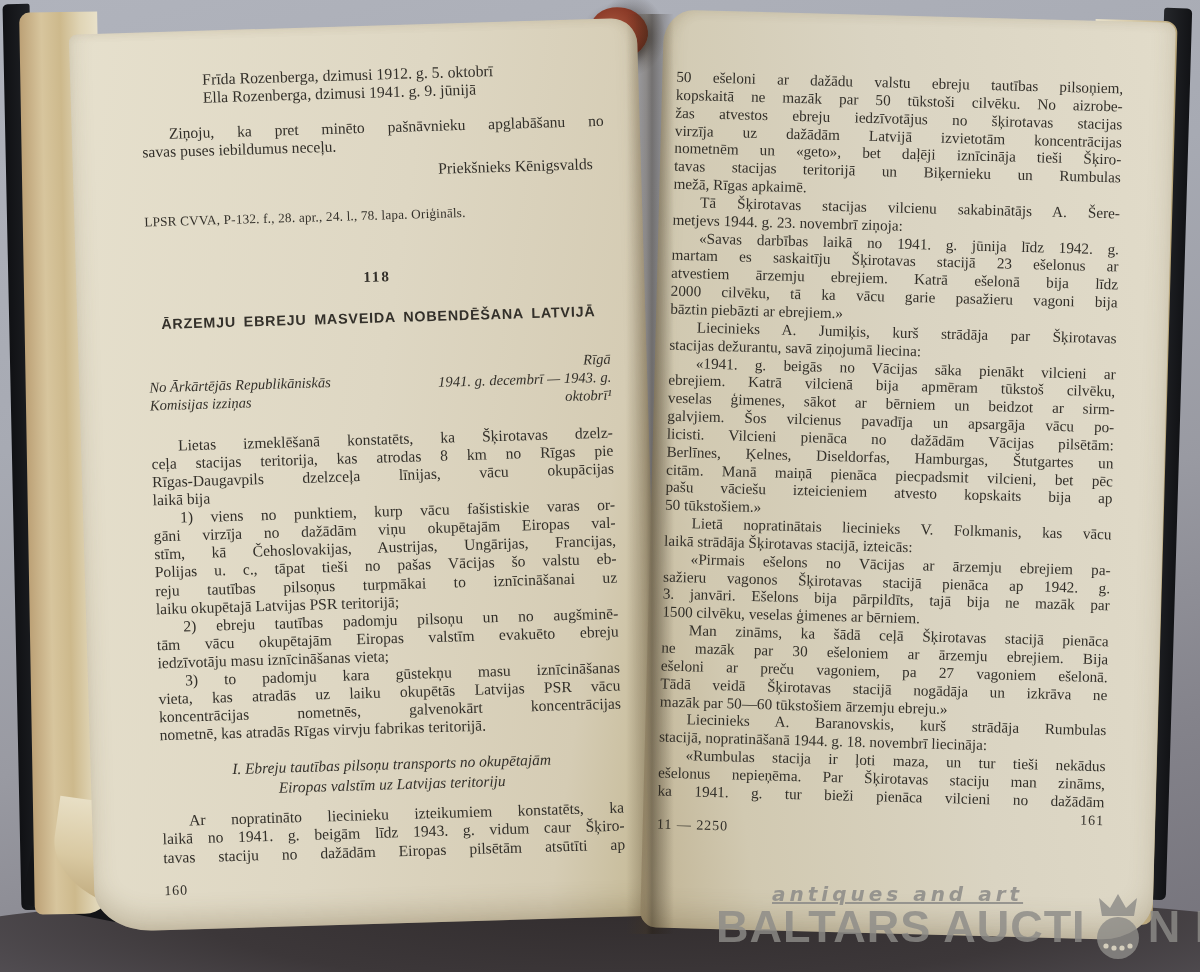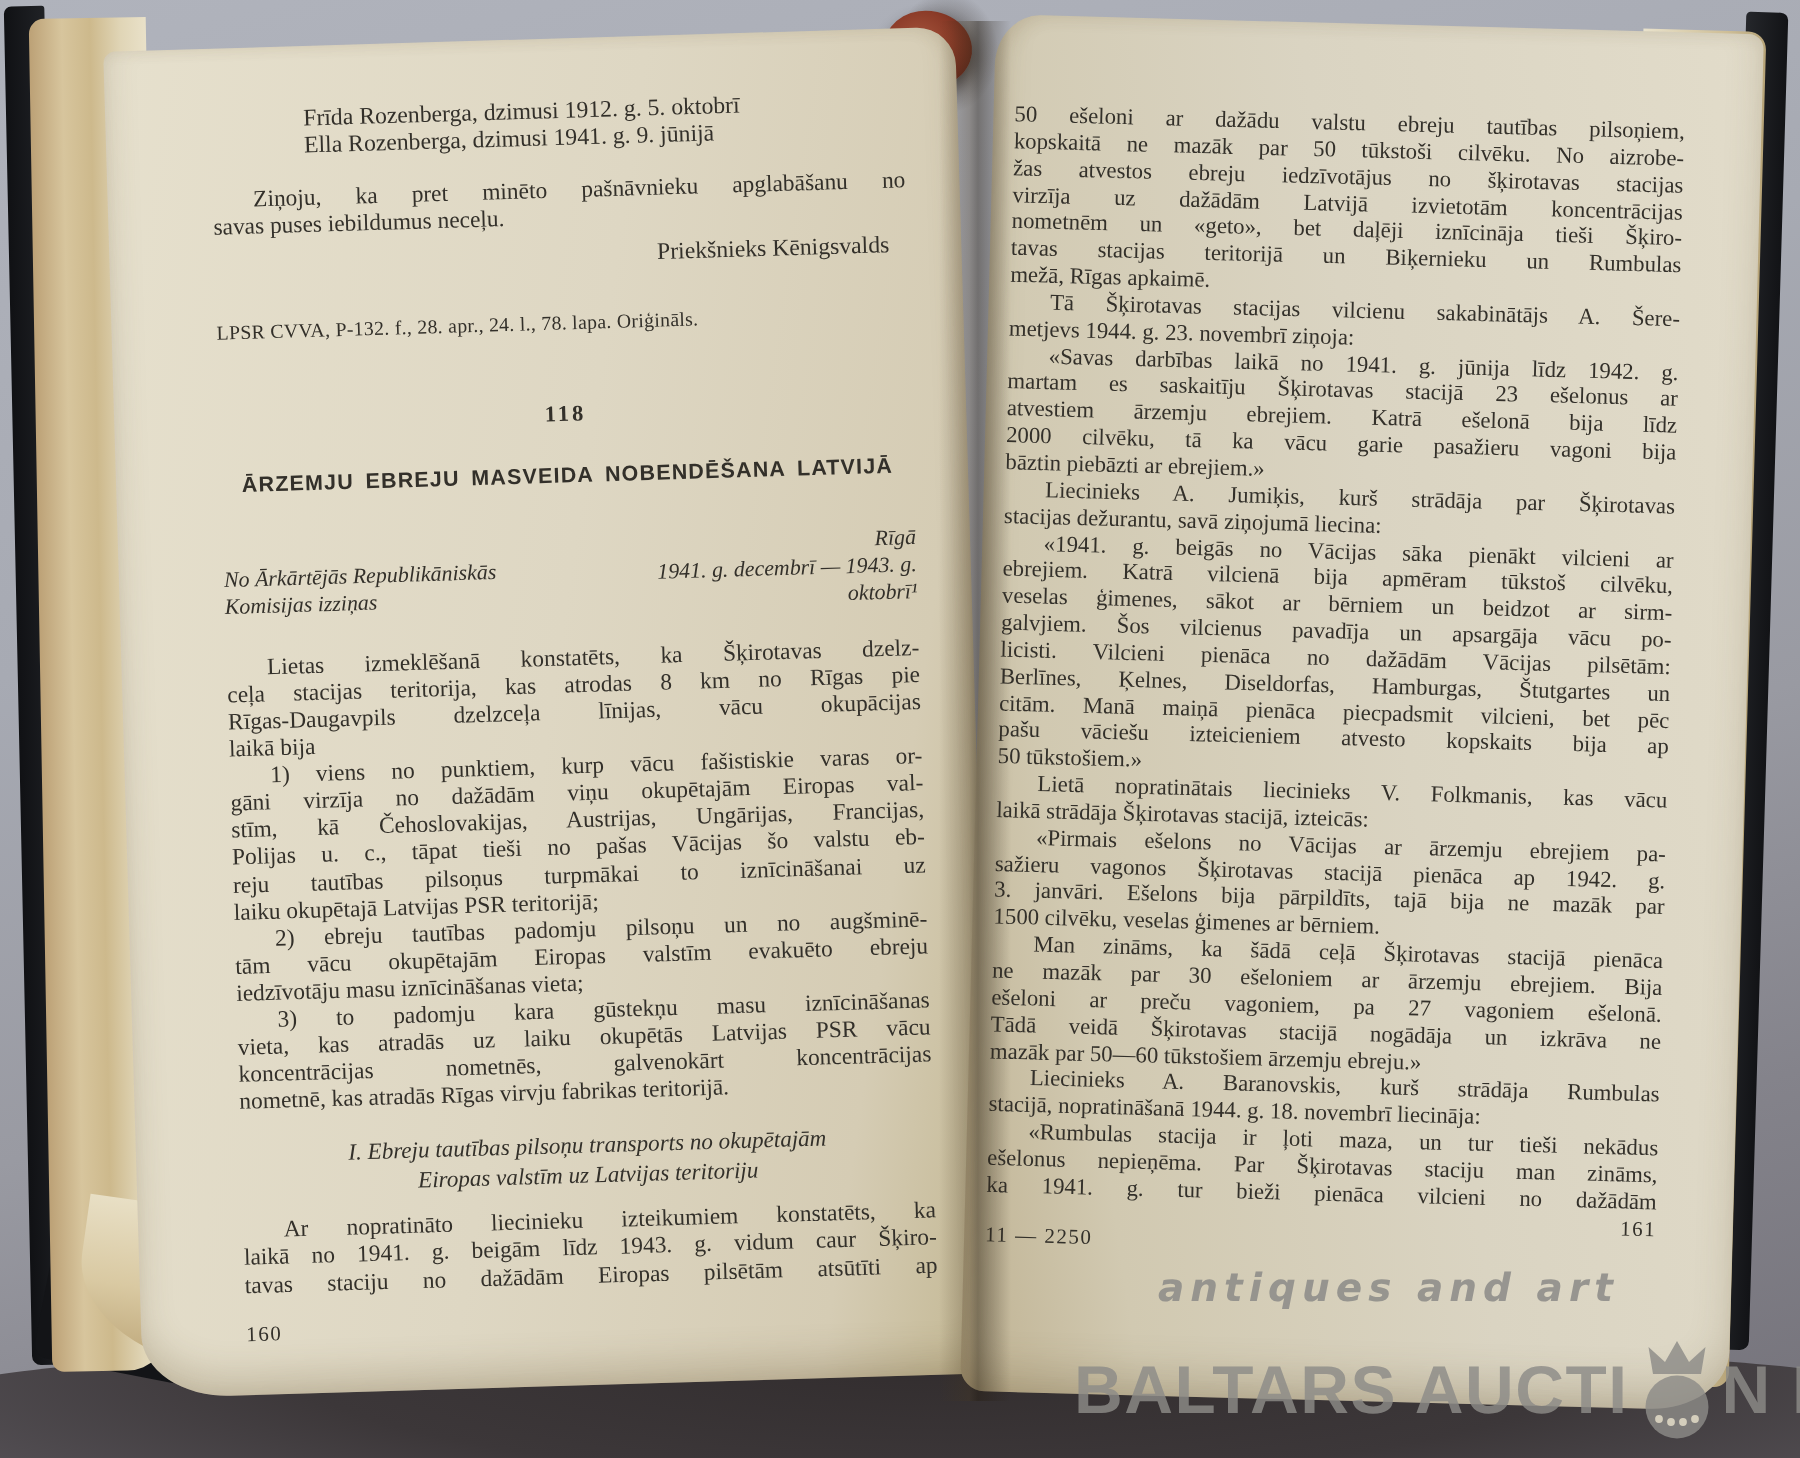--- a/index.html
+++ b/index.html
@@ -68,22 +68,22 @@
   .body-block{margin-top:20px;}
   .section-heading{margin:17px 0 11px 0;font-style:italic;font-size:15.4px;line-height:20px;}
   .section-heading .line{text-align:center;text-align-last:center;}
   .pagenum-left{margin-top:15px;font-size:14px;letter-spacing:1px;}
   .footer-right{margin-top:1px;display:flex;justify-content:space-between;align-items:flex-start;font-size:14px;}
   .sig-mark{margin-top:15px;letter-spacing:1px;}
   .pagenum-right{letter-spacing:1px;}
 
   
   .watermark{position:absolute;z-index:9;pointer-events:none;}
-  .wm-script{left:772px;top:844px;font-family:"DejaVu Sans",sans-serif;font-style:italic;font-weight:bold;
-    font-size:26px;letter-spacing:4px;color:rgba(141,140,137,0.88);}
+  .wm-script{left:772px;top:882px;font-family:"DejaVu Sans",sans-serif;font-style:italic;font-weight:bold;
+    font-size:20px;letter-spacing:4px;color:rgba(141,140,137,0.88);text-decoration:underline;}
   .wm-brand{left:716px;top:894px;display:flex;align-items:center;font-family:"Liberation Sans",sans-serif;
     font-weight:bold;font-size:45px;letter-spacing:1px;color:rgba(140,139,136,0.82);white-space:nowrap;}
   .wm-icon{margin:0 1px 0 3px;display:block;}
 </style>
 </head>
 <body>
 
 <div class="photo">
   <div class="under-shadow"></div>
   <div class="cover-left"></div>

